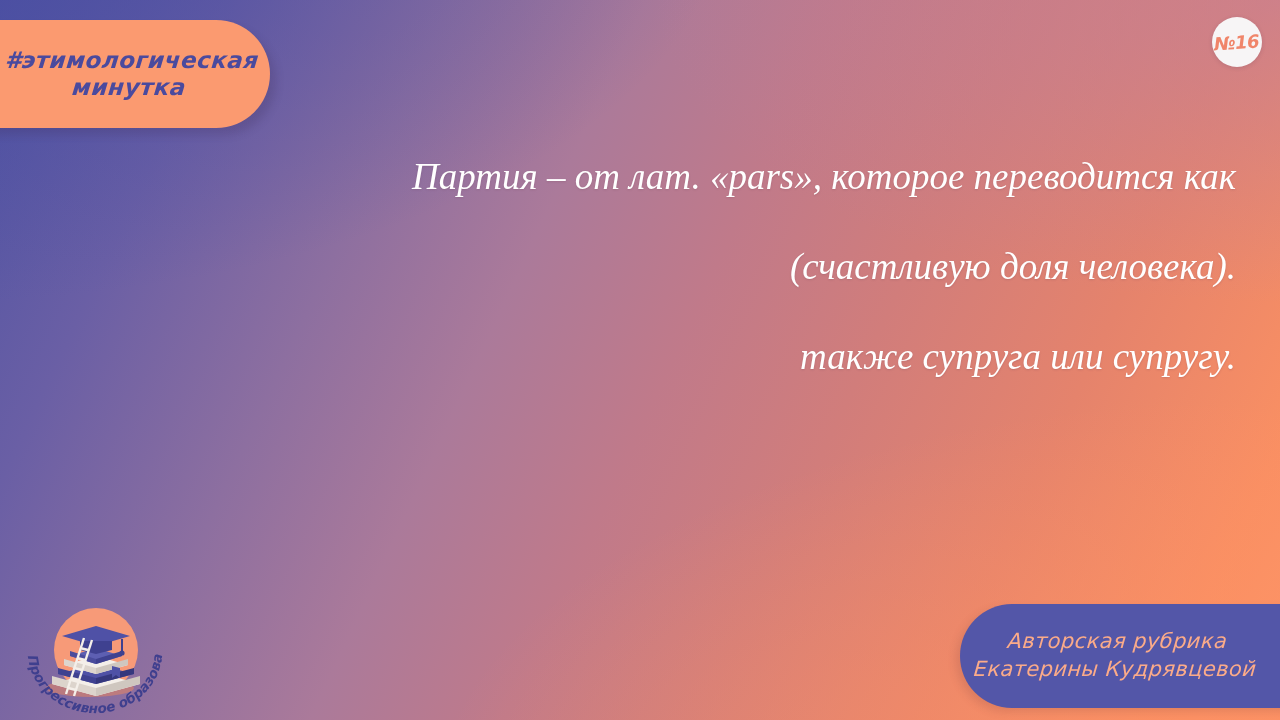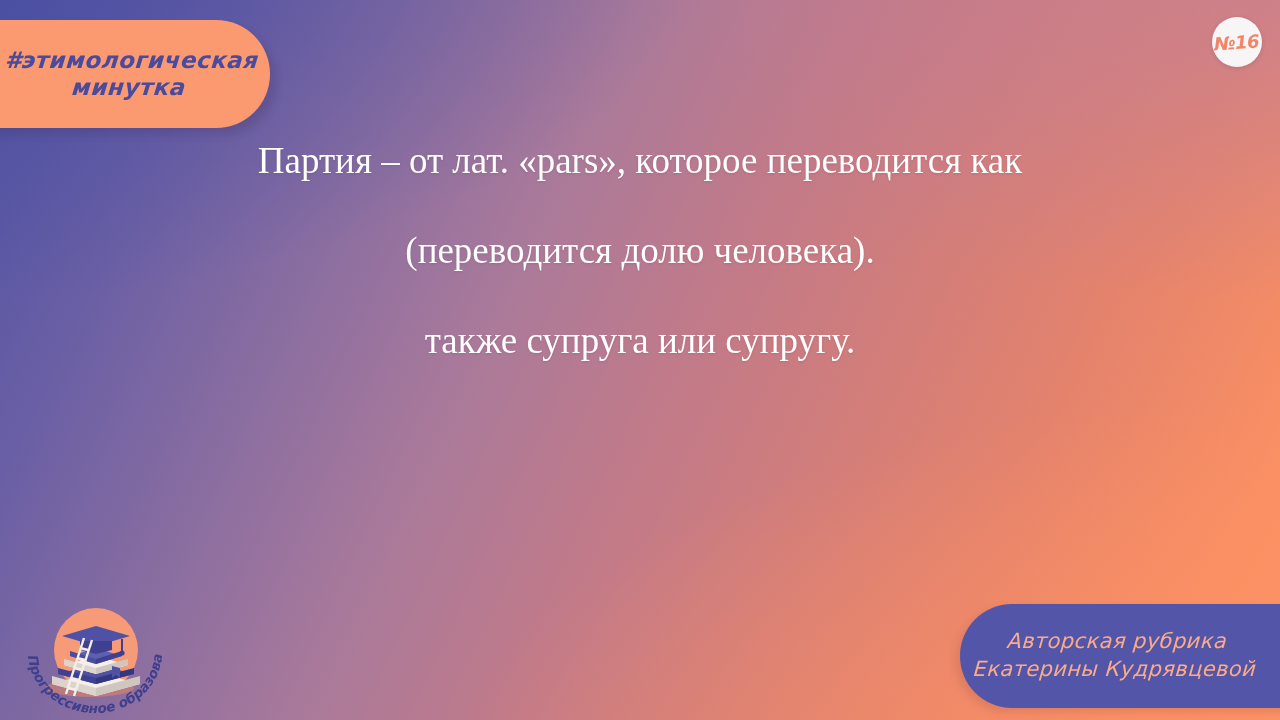--- a/index.html
+++ b/index.html
@@ -89,25 +89,26 @@
     font-size: 18px;
     letter-spacing: -0.5px;
     transform: rotate(-4deg);
   }
 
   
   #body-text {
     position: absolute;
     left: 0;
     right: 0;
-    top: 116px;
+    top: 132px;
     padding: 0 44px;
-    text-align: center;
+    text-align: right;
     color: #ffffff;
     font-family: "Liberation Serif", serif;
+    font-style: italic;
     font-size: 37px;
     line-height: 90px;
     text-shadow: 0 1px 2px rgba(120,70,90,0.25);
     z-index: 3;
   }
   #body-text p {
     margin: 0;
     white-space: nowrap;
   }
   #body-text p.para-gap {
@@ -163,21 +164,21 @@
       <div>минутка</div>
     </div>
   </div>
 
   <div id="number-badge">
     <span class="nb-text">№16</span>
   </div>
 
   <div id="body-text">
     <p>Партия – от лат. «pars», которое переводится как</p>
-    <p>(переводится долю человека).</p>
+    <p>(счастливую доля человека).</p>
     <p>также супруга или супругу.</p>
   </div>
 
   <div id="logo">
     <svg viewBox="0 0 168 124" width="168" height="124">
       <defs>
         <path id="arcpath" d="M 16,52 A 66,60 0 1 0 150,60" fill="none"></path>
       </defs>
 
       <circle cx="84" cy="54" r="42" fill="#f79a78"></circle>

